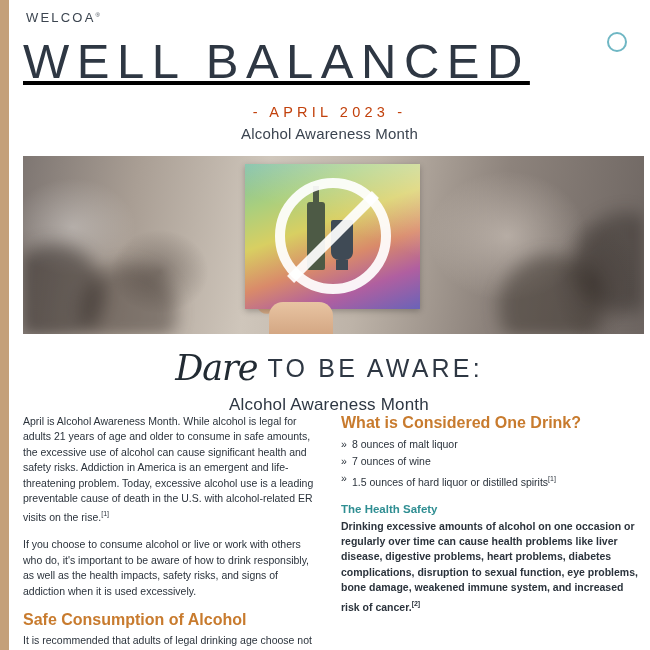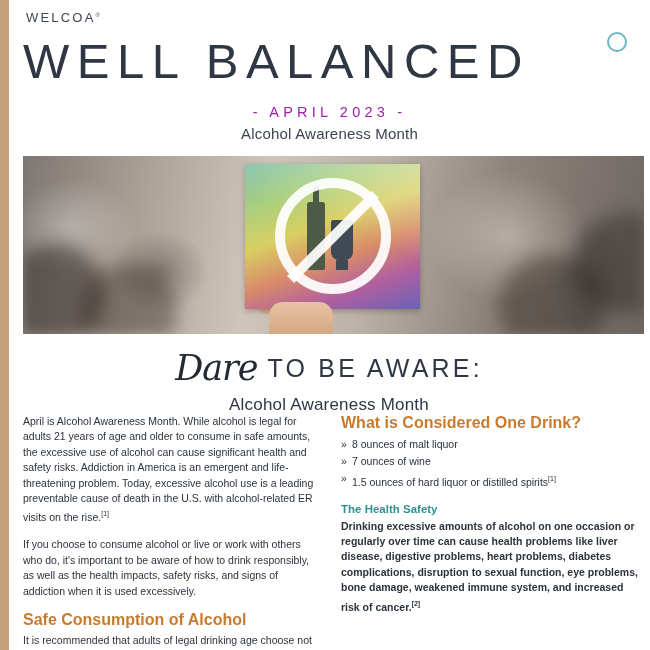--- a/index.html
+++ b/index.html
@@ -41,20 +41,21 @@
     vertical-align: super;
     letter-spacing: 0;
   }
 
   
   .masthead {
     position: absolute;
     left: 14px; top: 30px;
     width: 620px;
     height: 62px;
+    text-decoration: underline;
   }
   .masthead-title {
     font-size: 49px;
     line-height: 62px;
     letter-spacing: 7.5px;
     color: #2e3743;
     font-weight: 300;
     white-space: nowrap;
   }
   .masthead-dot {
@@ -68,21 +69,21 @@
   
   .issue-wrap {
     position: absolute;
     left: 0; top: 104px;
     width: 641px;
     text-align: center;
   }
   .issue-date {
     font-size: 14.5px;
     letter-spacing: 4.2px;
-    color: #a21caf;
+    color: #c2410c;
     font-weight: 400;
   }
   .issue-sub {
     margin-top: 5px;
     font-size: 15px;
     color: #3b4450;
     font-weight: 400;
     letter-spacing: 0.2px;
   }
 

